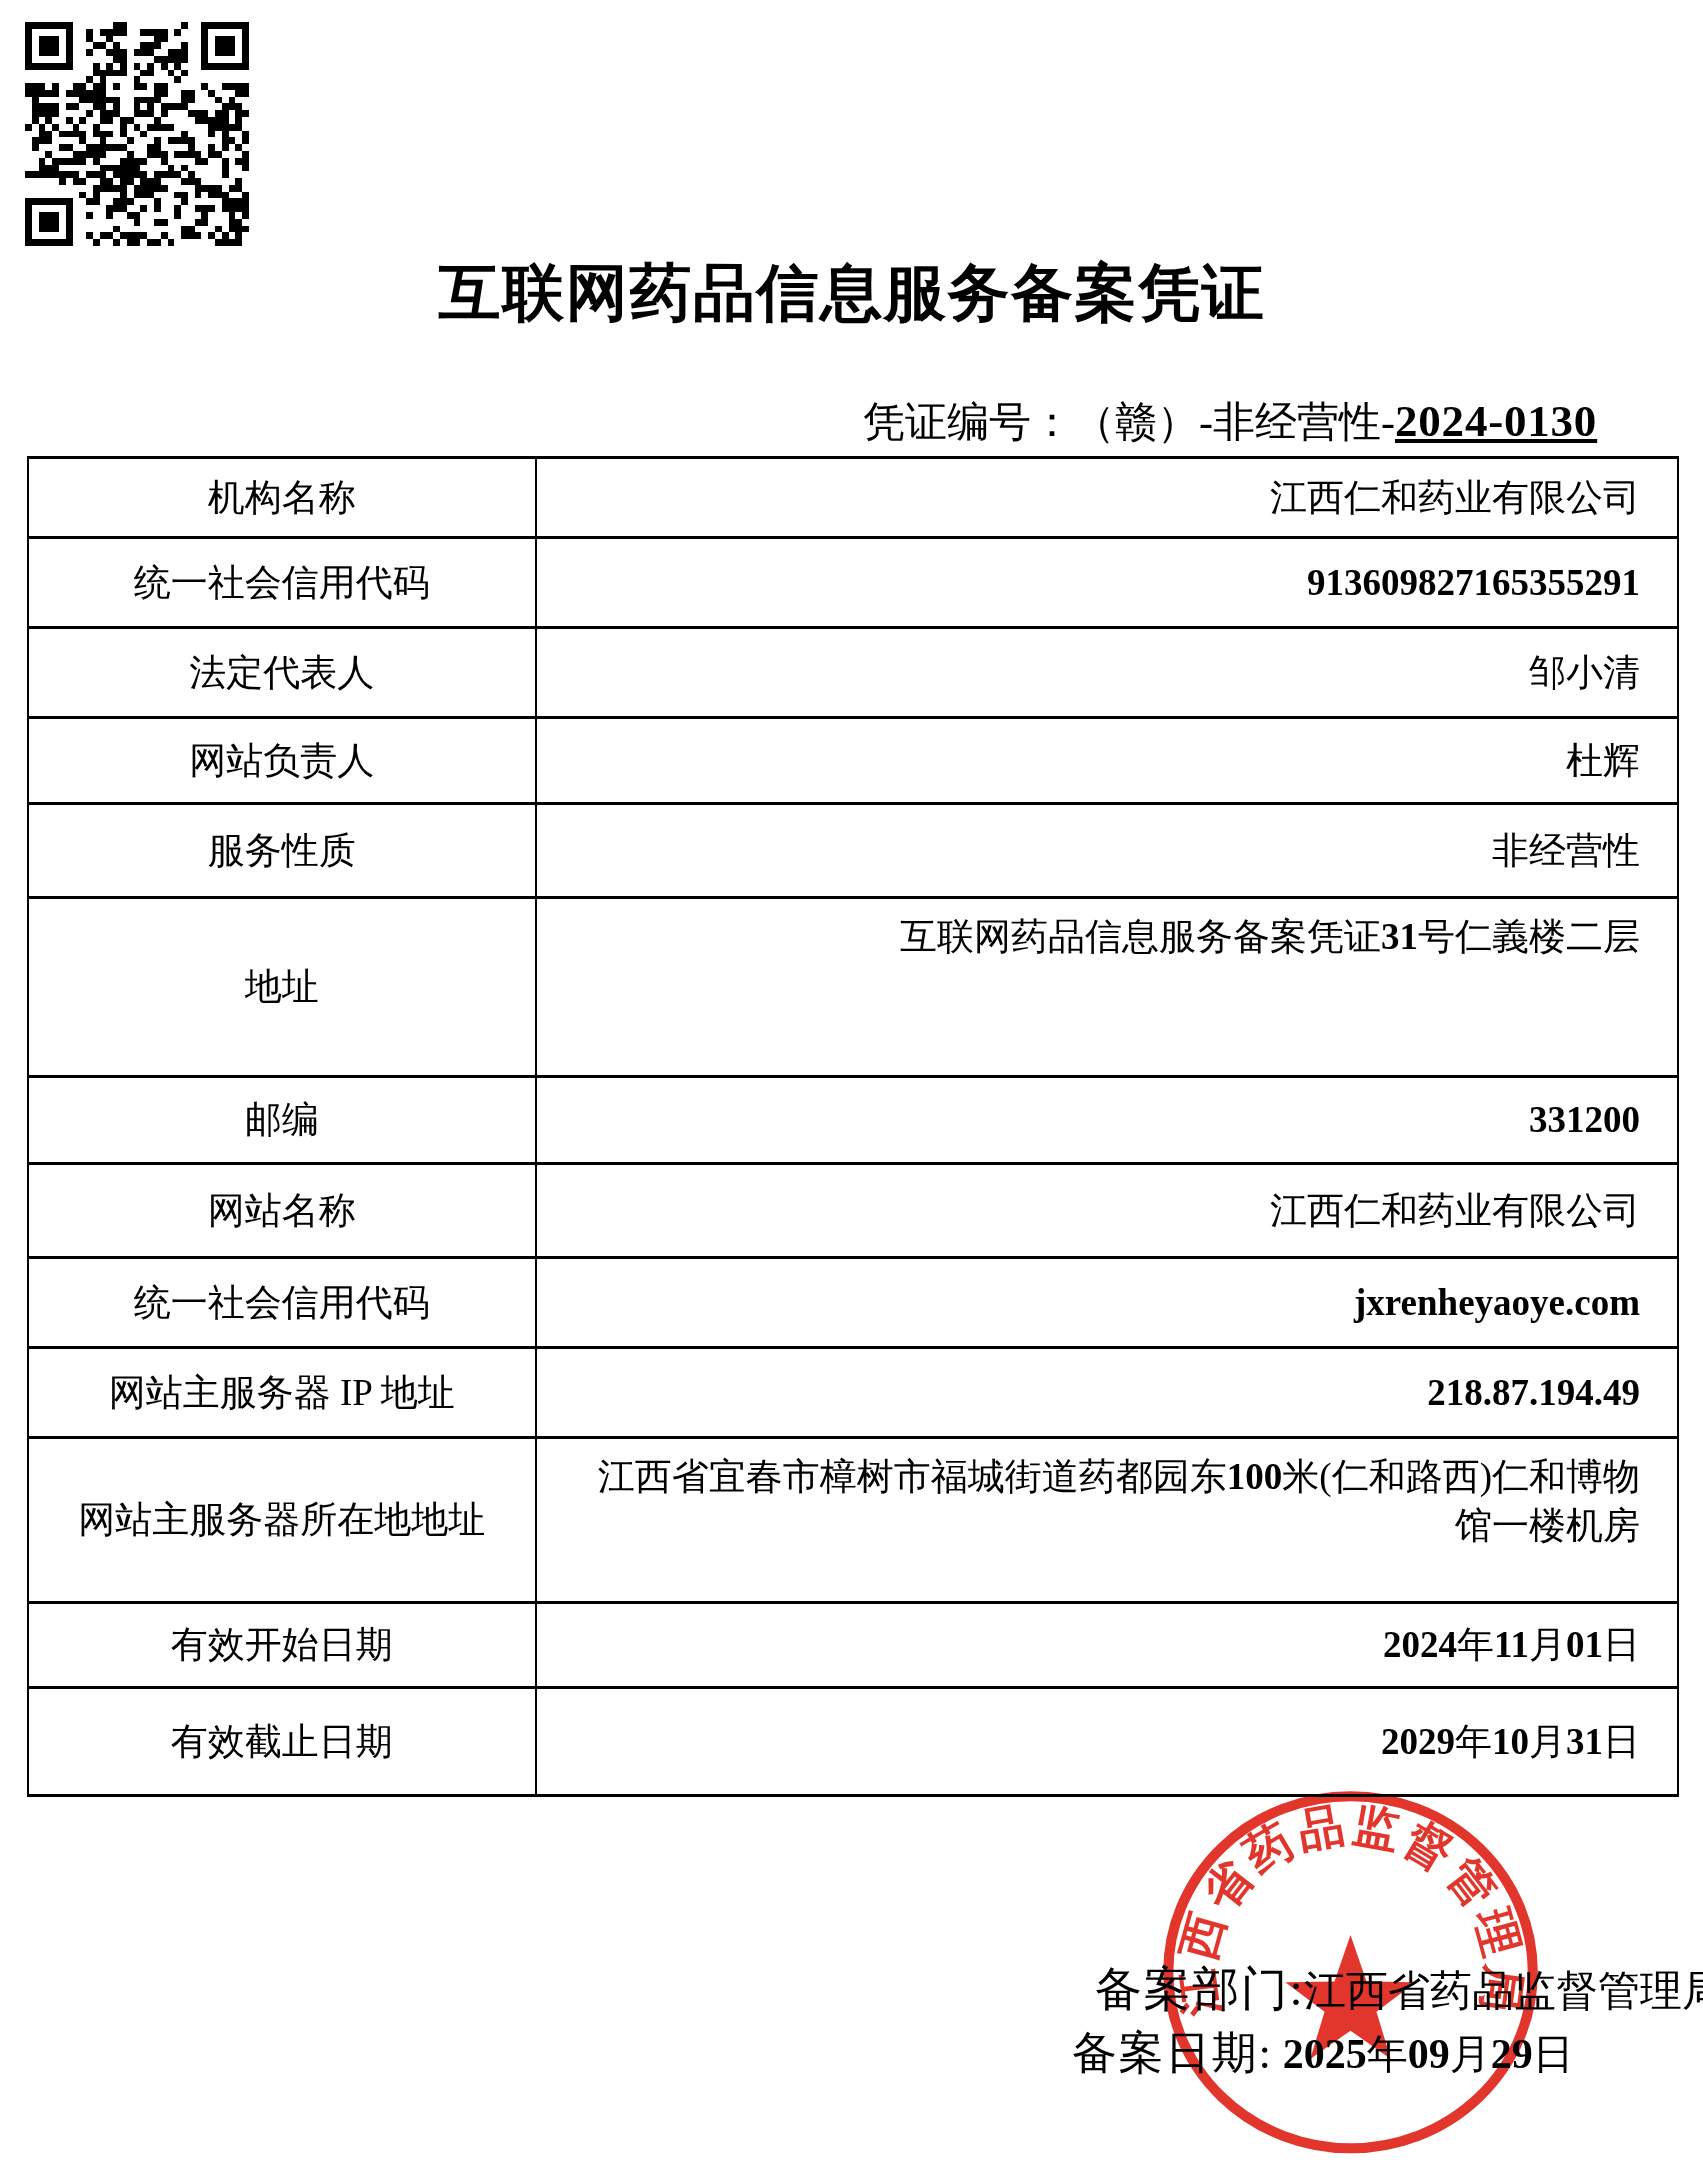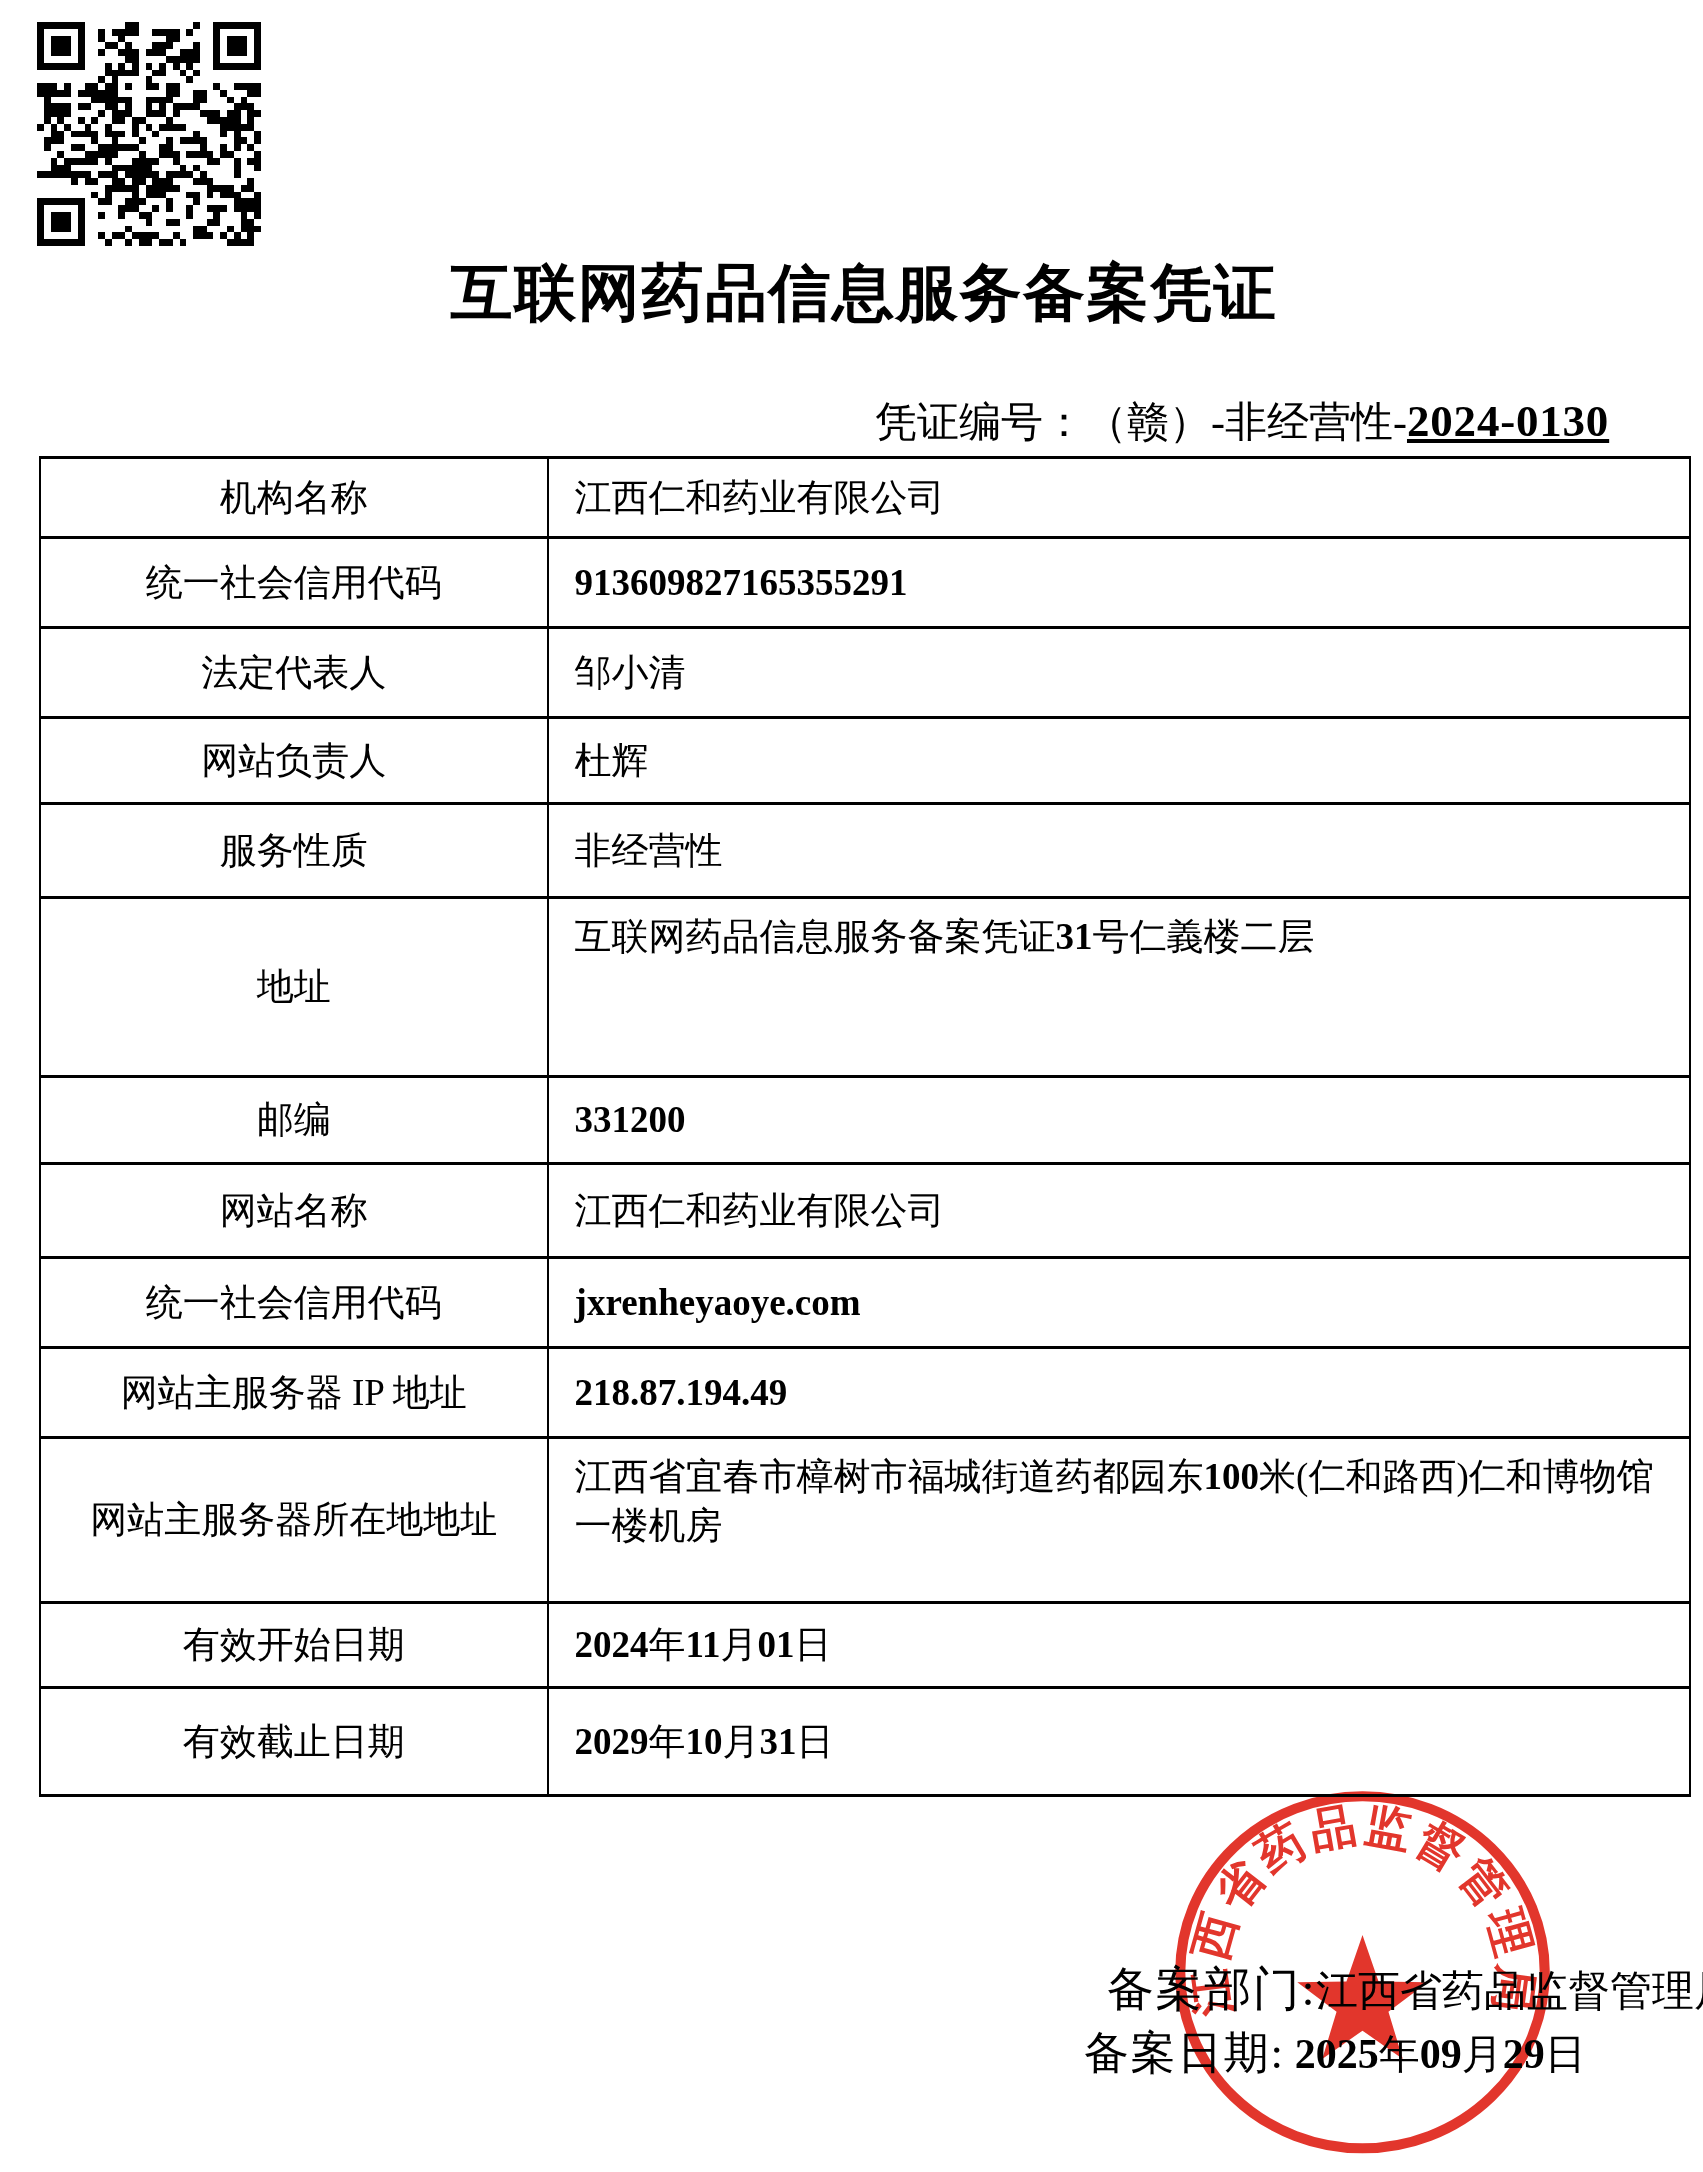--- a/index.html
+++ b/index.html
@@ -28,21 +28,21 @@
     background:transparent;
   }
   .cert-table td{
     border:2.3px solid #000;
     border-top-width:3.1px;border-bottom-width:3.1px;
     font-size:37px;line-height:1.35;
     vertical-align:middle;
     overflow:hidden;
   }
   .cert-table td.lbl{width:490px;text-align:center;padding:0 7.8px;}
-  .cert-table td.val{padding-left:26px;padding-right:15px;text-align:left;}
+  .cert-table td.val{padding-left:26px;padding-right:37px;text-align:right;}
   .cert-table tr.tall td.val{vertical-align:top;padding-top:12.5px;}
   .cert-table b{letter-spacing:0px;}
   
   .dept-line{left:1095px;top:1958px;white-space:nowrap;font-size:42px;}
   .dept-line .flabel{font-size:47px;letter-spacing:1.6px;}
   .date-line{left:1072px;top:2023px;white-space:nowrap;font-size:41px;}
   .date-line .flabel{font-size:45px;letter-spacing:1.6px;}
   .date-line b{font-size:42px;}
   
   .stamp{
@@ -50,21 +50,21 @@
     mix-blend-mode:multiply;opacity:.93;z-index:9;
   }
   .stamp text{
     font-family:"Liberation Serif","DejaVu Serif",serif;
     font-weight:700;font-size:60px;letter-spacing:6px;
   }
 </style>
 </head>
 <body>
 
-<div class="abs" style="left:0;top:0;width:1592px;height:2172px;margin-left:12px;">
+<div class="abs" style="left:0;top:0;width:1592px;height:2172px;">
 
   <svg id="qr" class="abs" viewBox="0 0 33 33">
       <rect x="13" y="0" width="1" height="1" fill="#000"></rect>
       <rect x="14" y="0" width="1" height="1" fill="#000"></rect>
       <rect x="23" y="0" width="1" height="1" fill="#000"></rect>
       <rect x="9" y="1" width="1" height="1" fill="#000"></rect>
       <rect x="11" y="1" width="1" height="1" fill="#000"></rect>
       <rect x="12" y="1" width="1" height="1" fill="#000"></rect>
       <rect x="13" y="1" width="1" height="1" fill="#000"></rect>
       <rect x="14" y="1" width="1" height="1" fill="#000"></rect>

